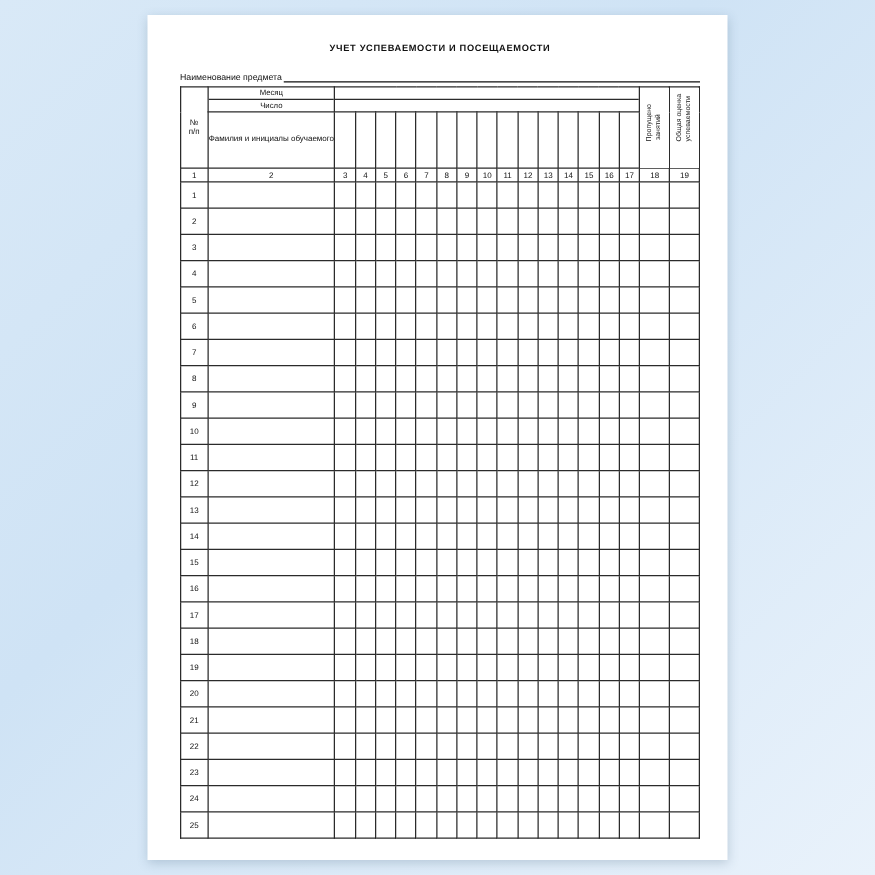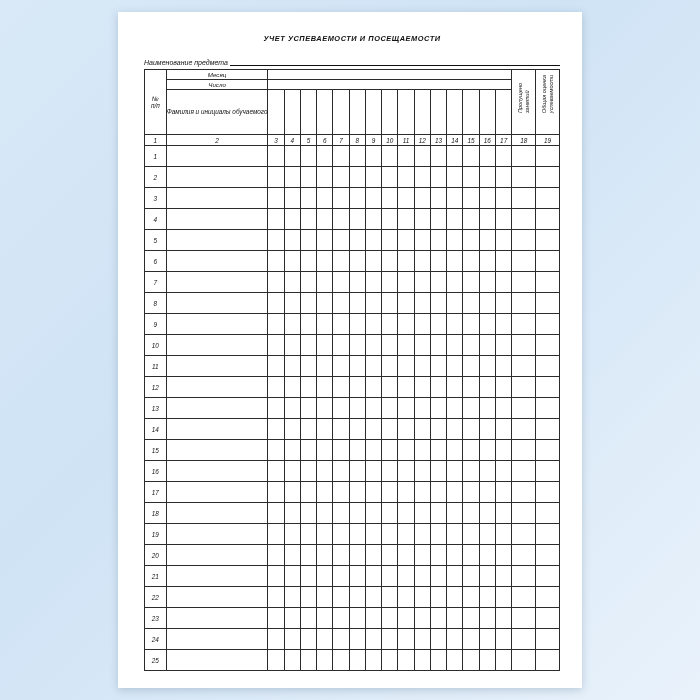--- a/index.html
+++ b/index.html
@@ -11,21 +11,20 @@
     height: 700px;
     background: linear-gradient(135deg, #d9e9f7 0%, #cfe3f5 40%, #e9f2fb 100%);
     font-family: "Liberation Sans", sans-serif;
     overflow: hidden;
   }
 
   .scene {
     position: relative;
     width: 700px;
     height: 700px;
-    font-style: italic;
   }
 
   .sheet {
     position: absolute;
     left: 118px;
     top: 12px;
     width: 464px;
     height: 676px;
     background: #ffffff;
     box-shadow: 0 2px 8px rgba(60, 90, 120, 0.25);

